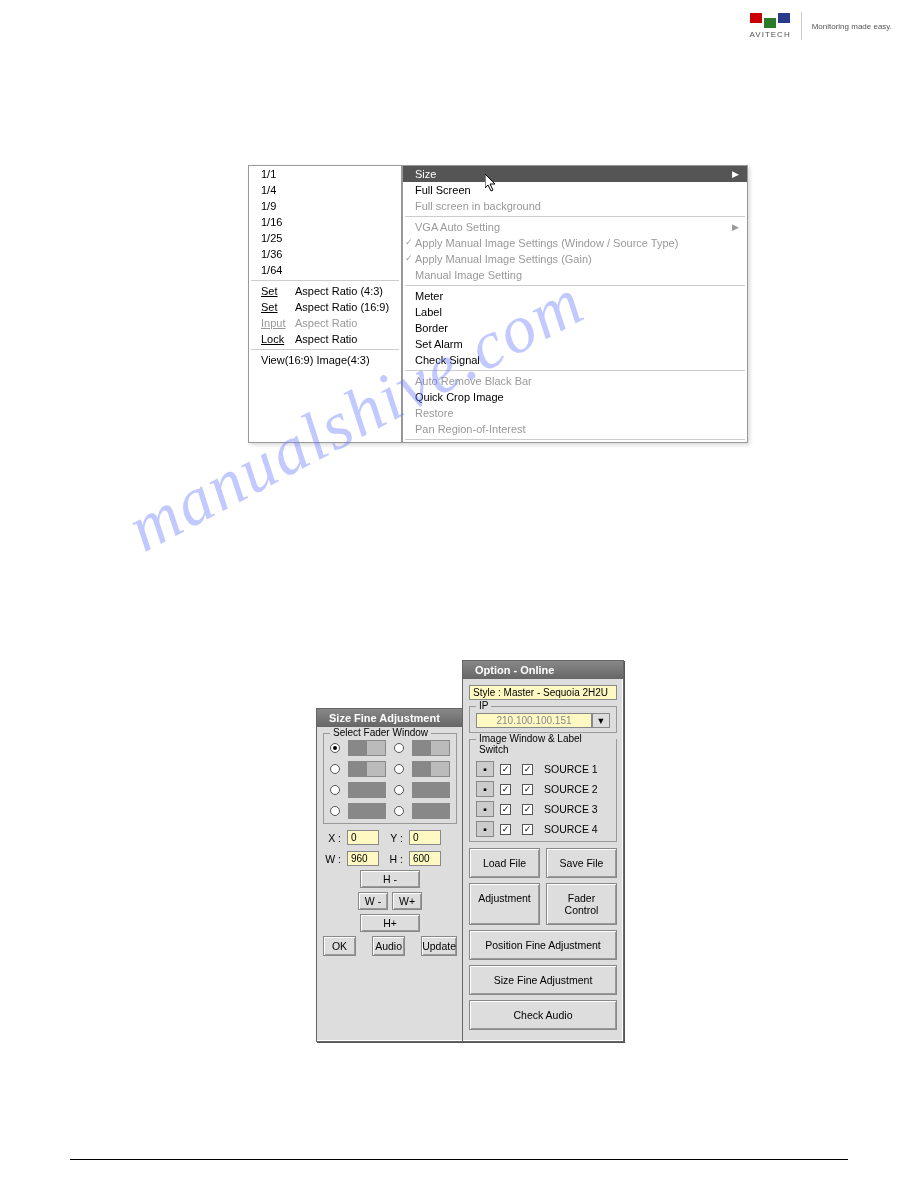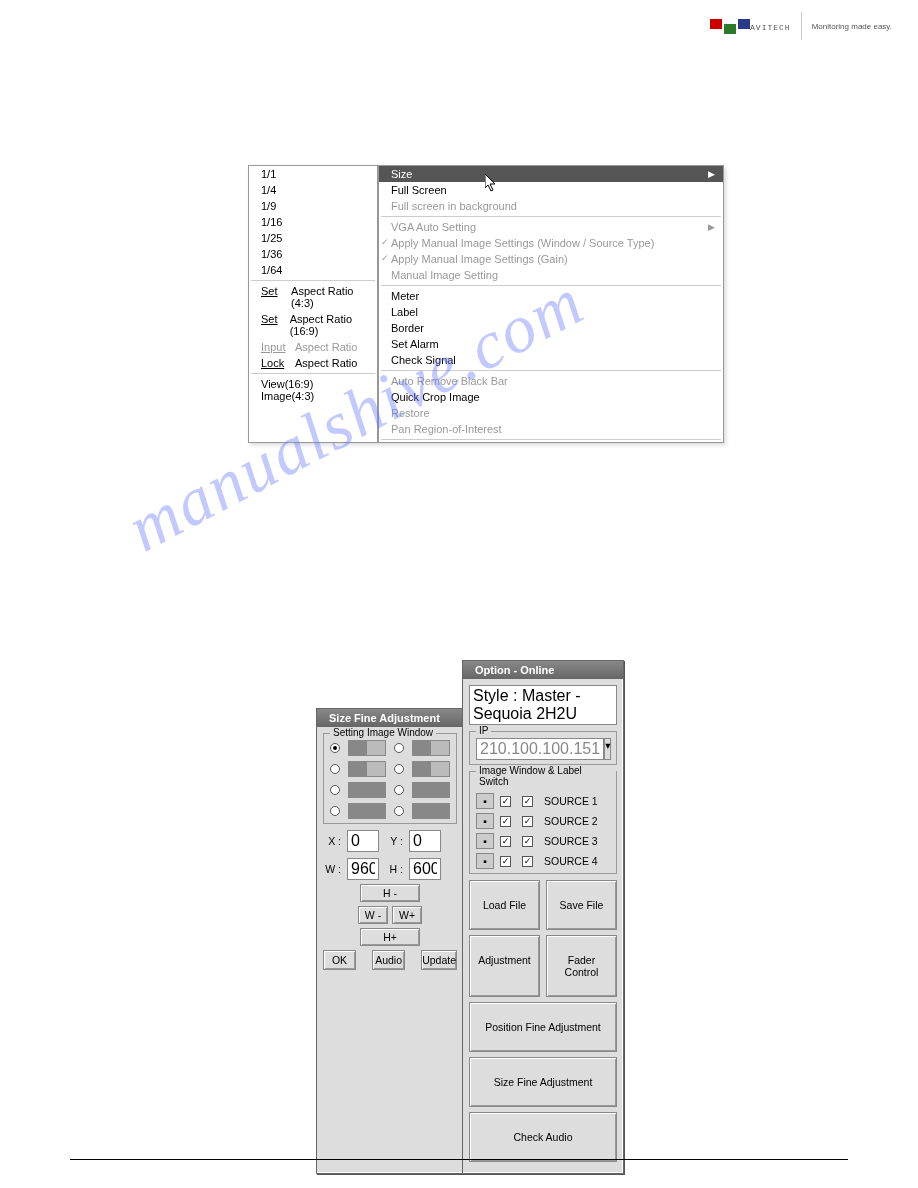--- a/index.html
+++ b/index.html
@@ -13,21 +13,21 @@
     position: relative;
   }
   .header {
     position: absolute;
     top: 12px;
     right: 26px;
     display: flex;
     align-items: center;
     gap: 10px;
   }
-  .logo-blocks { display: flex; flex-direction: row; align-items: center; font-family: Liberation Mono, monospace; }
+  .logo-blocks { display: flex; flex-direction: column; align-items: center; }
   .logo-row { display: flex; }
   .logo-sq { width: 12px; height: 10px; }
   .logo-sq.r { background: #c00; }
   .logo-sq.g { background: #2a7a2a; margin-left: 2px; margin-top: 5px; }
   .logo-sq.b { background: #2a3a8a; margin-left: 2px; }
   .logo-text { font-size: 8px; letter-spacing: 1px; color: #555; margin-top: 2px; }
   .vdiv { width: 1px; height: 28px; background: #ccc; }
   .tagline { font-size: 8px; color: #555; }
   .watermark {
     position: absolute;
@@ -42,21 +42,21 @@
     font-family: Georgia, serif;
     letter-spacing: 2px;
   }
   
   .menus { position: absolute; top: 165px; left: 248px; display: flex; }
   .menu-col {
     background: #fff;
     border: 1px solid #999;
     box-shadow: 2px 2px 4px rgba(0,0,0,0.15);
   }
-  .menu1 { width: 130px; }
+  .menu1 { width: 154px; }
   .menu2 { width: 346px; }
   .mi { padding: 2px 8px 2px 12px; cursor: default; color: #000; }
   .mi.dis { color: #999; }
   .mi.hi { background: #555; color: #fff; display: flex; justify-content: space-between; align-items: center; }
   .mi.sub { display: flex; justify-content: space-between; align-items: center; }
   .mi .arrow { font-size: 9px; color: inherit; }
   .hr { border-top: 1px solid #ccc; margin: 2px 2px; }
   .mi .chk { position: absolute; margin-left: -10px; font-size: 9px; color: #999; }
   .mi.twocol { display: flex; }
   .mi.twocol .c1 { width: 34px; text-decoration: underline; }
@@ -93,33 +93,33 @@
     position: absolute;
     top: -7px; left: 6px;
     background: #ddd;
     padding: 0 3px;
     font-size: 10px;
   }
   .btn {
     background: #ddd;
     border: 1px solid #888;
     box-shadow: 1px 1px 0 #fff inset, -1px -1px 0 #999 inset;
-    padding: 18px 6px;
+    padding: 8px 6px;
     font-size: 10.5px;
     text-align: center;
     cursor: pointer;
   }
   .btn-row { display: flex; gap: 6px; margin-bottom: 5px; }
   .btn-row .btn { flex: 1; }
   .btn-row.single .btn { flex: 1; }
   .input {
     border: 1px solid #888;
-    background: #ffffff;
+    background: #fef9c3;
     padding: 1px 3px;
-    font-size: 16px;
+    font-size: 10px;
   }
   .dlg1 { width: 148px; margin-top: 48px; }
   .dlg2 { width: 162px; margin-left: -2px; }
   .radio-grid { display: grid; grid-template-columns: 14px 42px 14px 42px; gap: 5px 4px; align-items: center; }
   .radio { width: 10px; height: 10px; border: 1px solid #555; border-radius: 50%; background: #fff; display: inline-block; position: relative; }
   .radio.sel::after { content:''; position:absolute; top:2px; left:2px; width:4px; height:4px; background:#000; border-radius:50%; }
   .swatch { width: 38px; height: 16px; border: 1px solid #888; display: flex; }
   .swatch .h1 { flex:1; background:#888; }
   .swatch .h2 { flex:1; background:#bbb; }
   .swatch.solid { background:#888; }
@@ -220,21 +220,21 @@
 <svg class="cursor" viewBox="0 0 12 18">
     <path d="M0 0 L0 14 L3 11 L6 17 L8 16 L5 10 L10 10 Z" fill="#fff" stroke="#000" stroke-width="1"></path>
   </svg>
 
 <div class="dialogs">
 
   <div class="dlg dlg1">
     <div class="dlg-title">Size Fine Adjustment</div>
     <div class="dlg-body">
       <div class="grp">
-        <div class="grp-label">Setting Image Window</div>
+        <div class="grp-label">Select Fader Window</div>
         <div class="radio-grid">
           <span class="radio sel"></span>
             <span class="swatch">
               <span class="h1"></span>
               <span class="h2"></span>
             </span>
           <span class="radio"></span>
             <span class="swatch">
               <span class="h1"></span>
               <span class="h2"></span>

